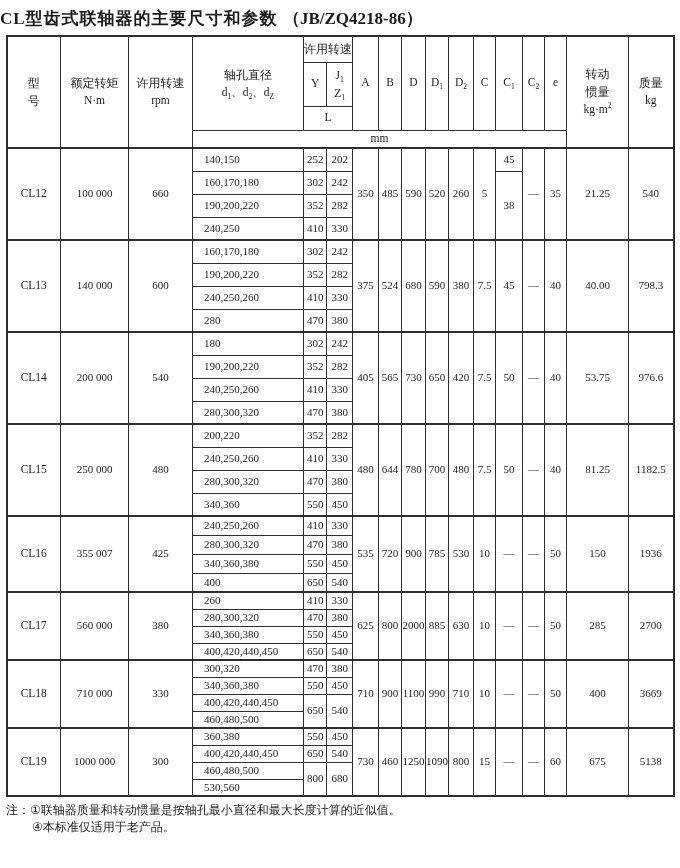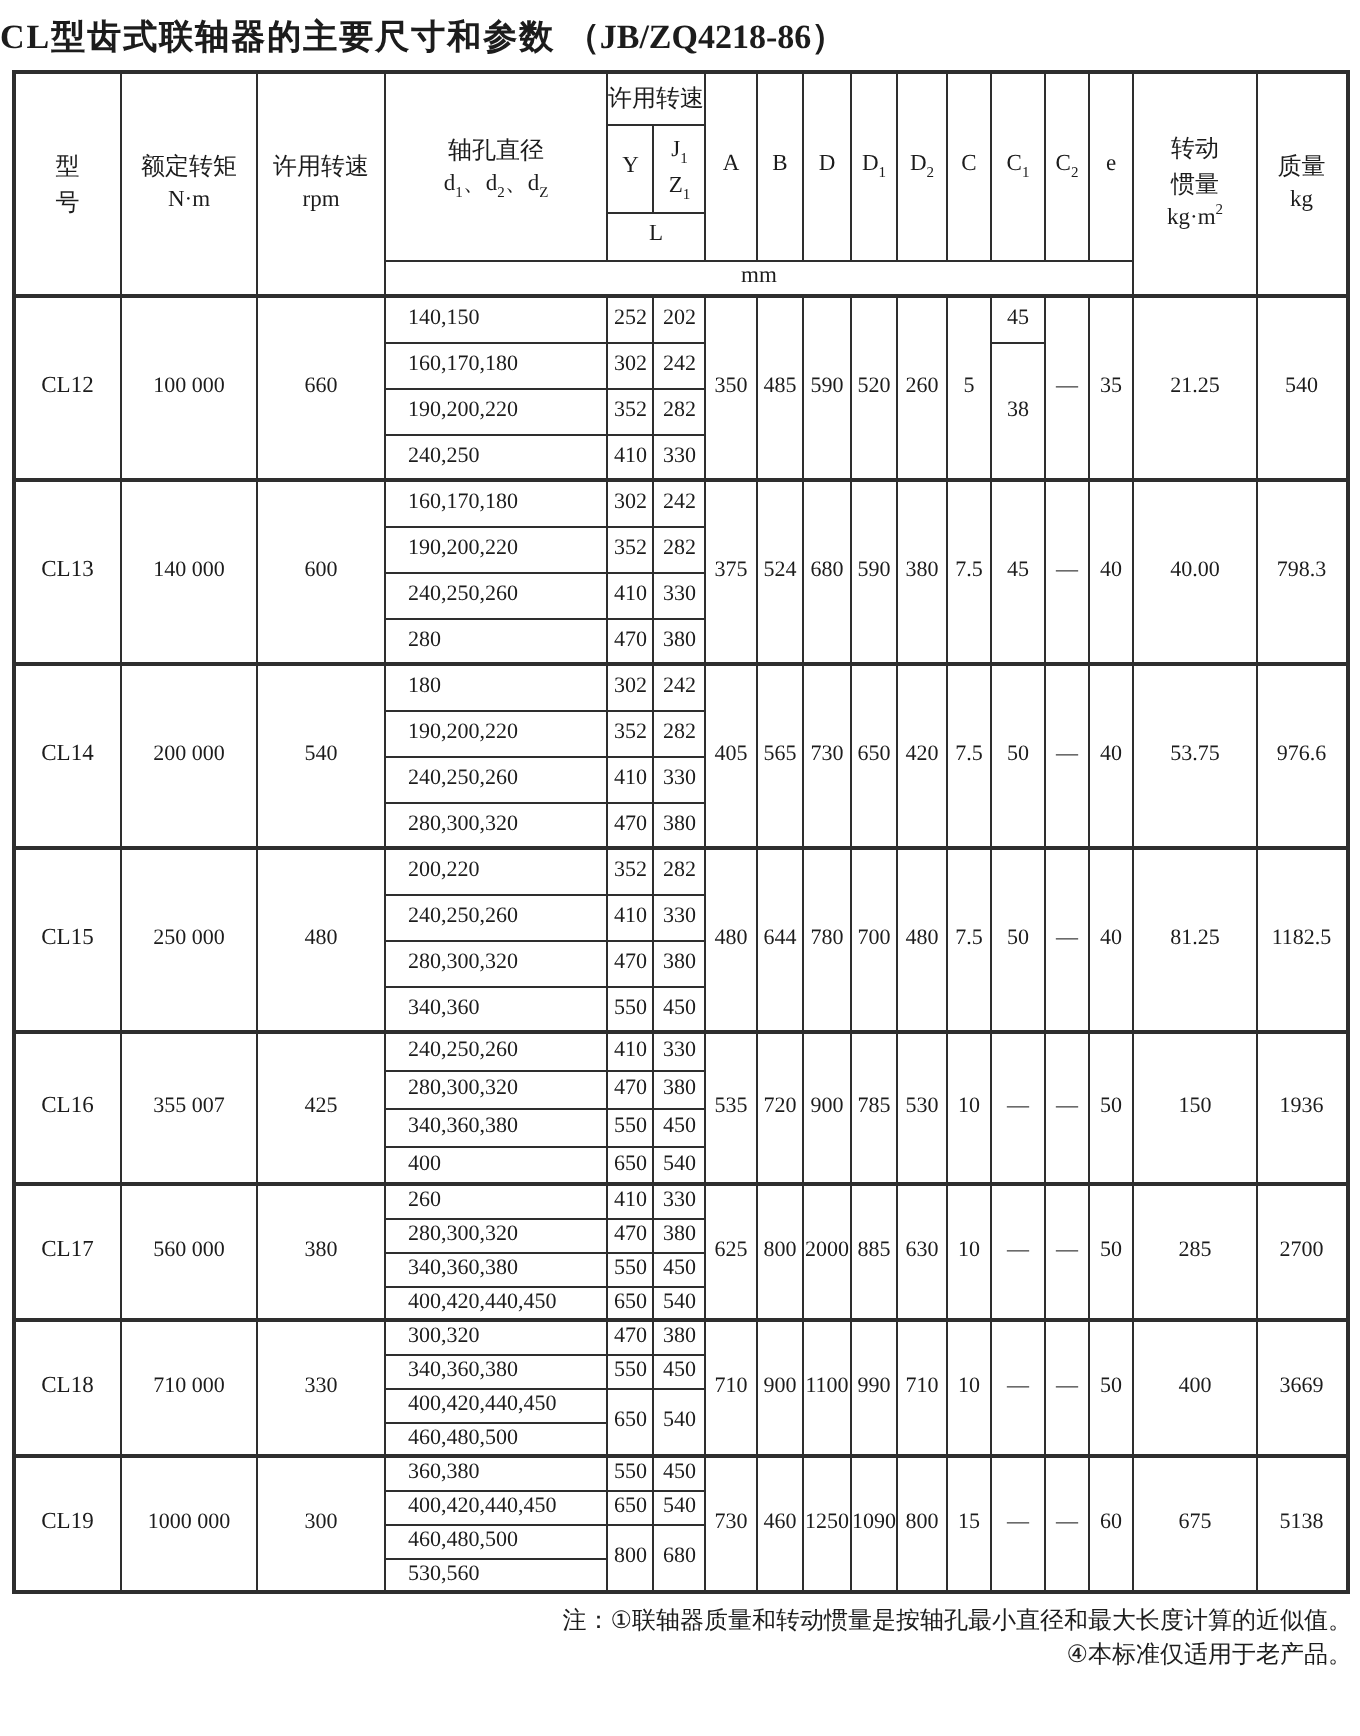--- a/index.html
+++ b/index.html
@@ -31,21 +31,21 @@
   td.bore{text-align:left;padding-left:11px;font-size:11px;}
   td.model{font-size:11.5px;}
   tbody tr.group-start td{border-top:2px solid #2e2e2e;}
   .stack div{line-height:1.5;}
   .jz div{line-height:1.6;}
   .notes{
     margin:5px 4px 0 6px;
     font-family:"Liberation Sans","DejaVu Sans",sans-serif;
     font-size:12px;line-height:17px;
   }
-  .note-line{white-space:nowrap;text-align:right;}
+  .note-line{white-space:nowrap;}
   .note-line.indented{padding-left:26px;}
 </style>
 </head>
 <body>
 
 <div class="title">
   <span>CL型齿式联轴器的主要尺寸和参数</span>
   <span class="code">（JB/ZQ4218-86）</span>
 </div>
 

